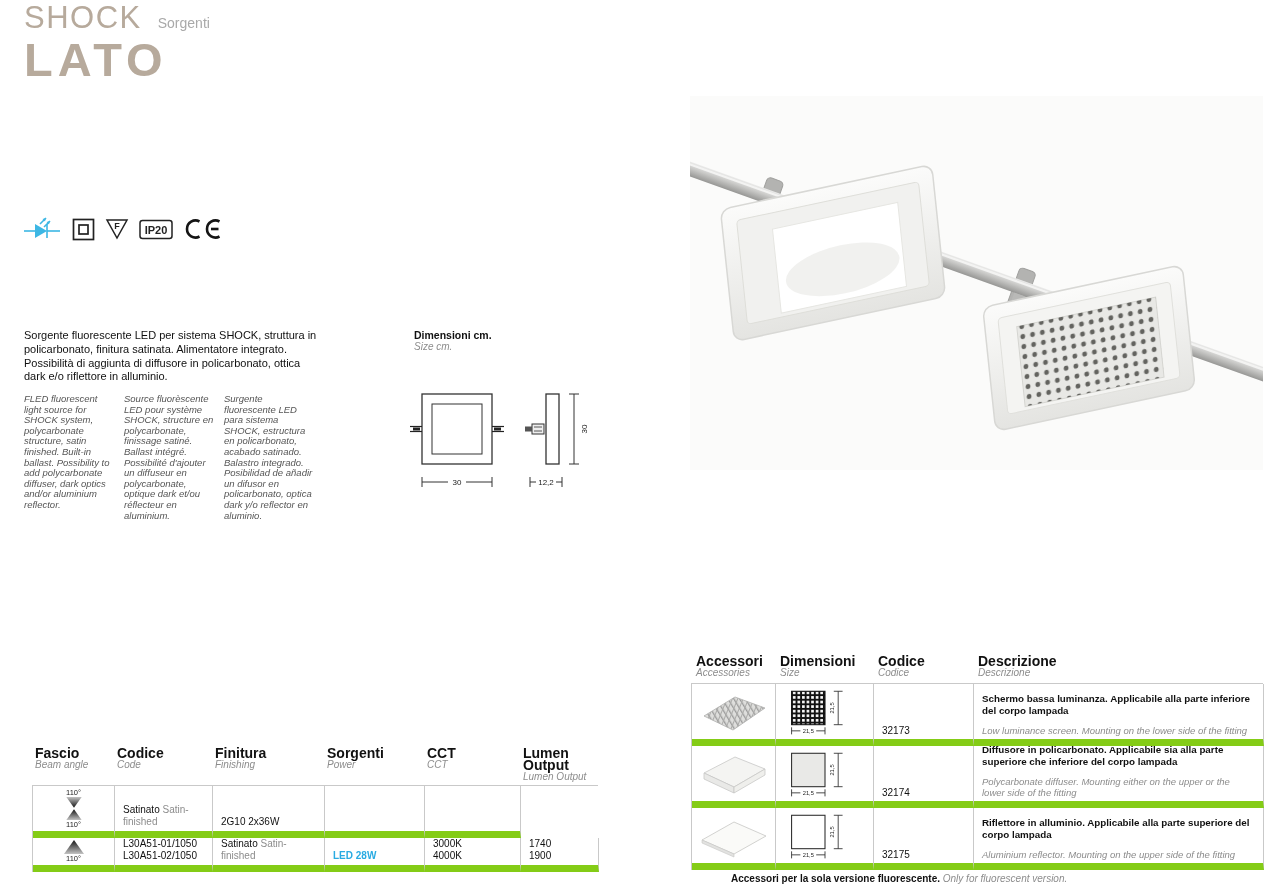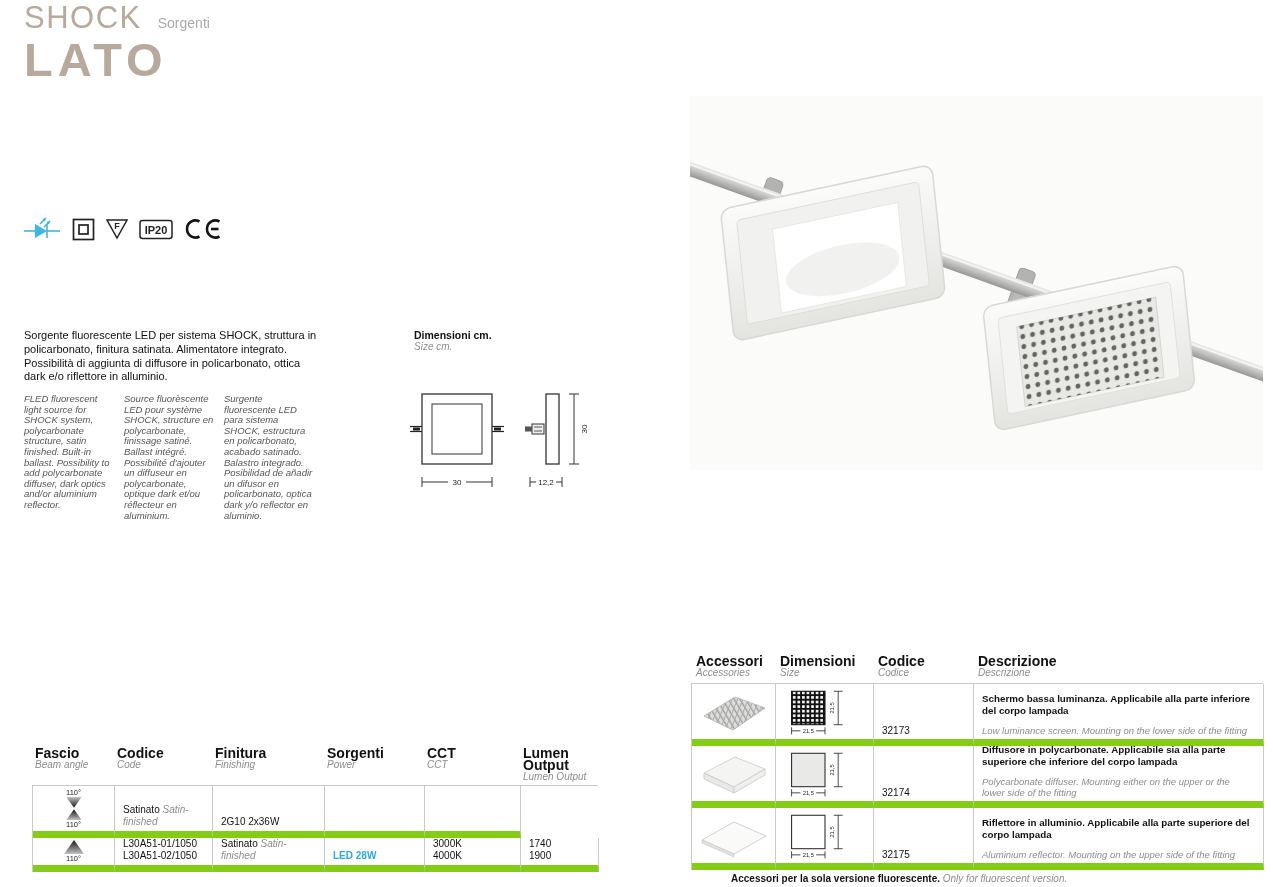--- a/index.html
+++ b/index.html
@@ -28,21 +28,21 @@
   .dim-t{font-size:10.5px;font-weight:bold;color:#111;}
   .dim-s{font-size:10px;font-style:italic;color:#8c8c8c;}
   #dims-svg{left:410px;top:390px;}
 
   
   #photo{left:690px;top:96px;width:573px;height:374px;}
 
   
   .h-it{font-size:14px;font-weight:bold;color:#111;display:block;line-height:12px;}
   .h-en{font-size:10px;font-style:italic;color:#8c8c8c;display:block;line-height:11px;}
-  .en-italic{font-style:italic;color:#8c8c8c;}
+  .en-italic{color:#8c8c8c;}
 
   #spec{left:32px;top:747px;width:566px;font-size:10px;}
   .grid6{display:grid;grid-template-columns:82px 98px 112px 100px 96px 78px;}
   .spec-head > div{padding-left:3px;}
   .spec-body{margin-top:3px;border-top:1px solid #c9c9c9;border-left:1px solid #c9c9c9;}
   .cell{border-right:1px solid #c9c9c9;border-bottom:7px solid #84cc16;display:flex;
         flex-direction:column;justify-content:flex-end;padding:3px 8px;box-sizing:border-box;}
   .r1 .cell{height:52px;}
   .r2 .cell{height:34px;}
   .beam-cell{align-items:center;padding:2px;}
@@ -374,21 +374,21 @@
             <line x1="48" y1="47" x2="48" y2="55" stroke="#333"></line>
           <line x1="10" y1="51" x2="20" y2="51" stroke="#333"></line>
             <line x1="38" y1="51" x2="48" y2="51" stroke="#333"></line>
           <text x="29" y="54" font-size="6.5" text-anchor="middle">21,5</text>
         </svg>
       </div>
       <div class="cell">
           <span>32174</span>
         </div>
       <div class="cell">
-        <div class="desc-it">Diffusore in polycarbonate. Applicabile sia alla parte superiore che inferiore del corpo lampada</div>
+        <div class="desc-it">Diffusore in policarbonato. Applicabile sia alla parte superiore che inferiore del corpo lampada</div>
         <div class="desc-en">Polycarbonate diffuser. Mounting either on the upper or the lower side of the fitting</div>
       </div>
     </div>
 
     <div class="grid4 acc-row">
       <div class="cell img-cell">
         <svg width="72" height="48" viewBox="0 0 72 48">
           <polygon points="4,27 36,9 68,23 36,41" fill="#fafaf8" stroke="#c6c6c4" stroke-width="0.8"></polygon>
           <polygon points="4,27 36,41 36,44 4,30" fill="#e2e2e0" stroke="#c6c6c4" stroke-width="0.6"></polygon>
         </svg>

